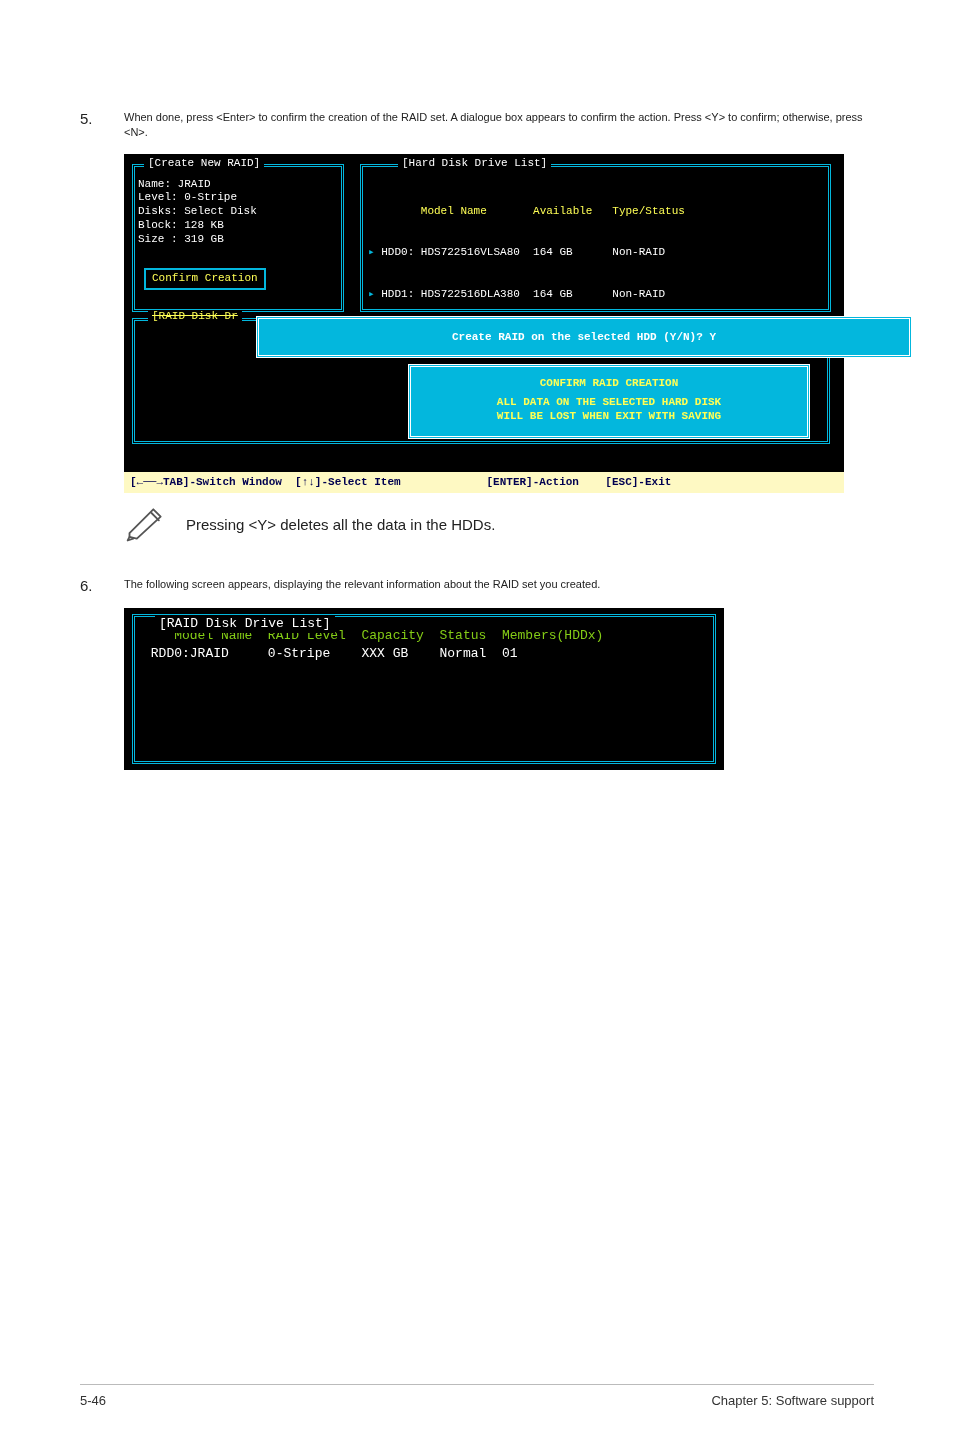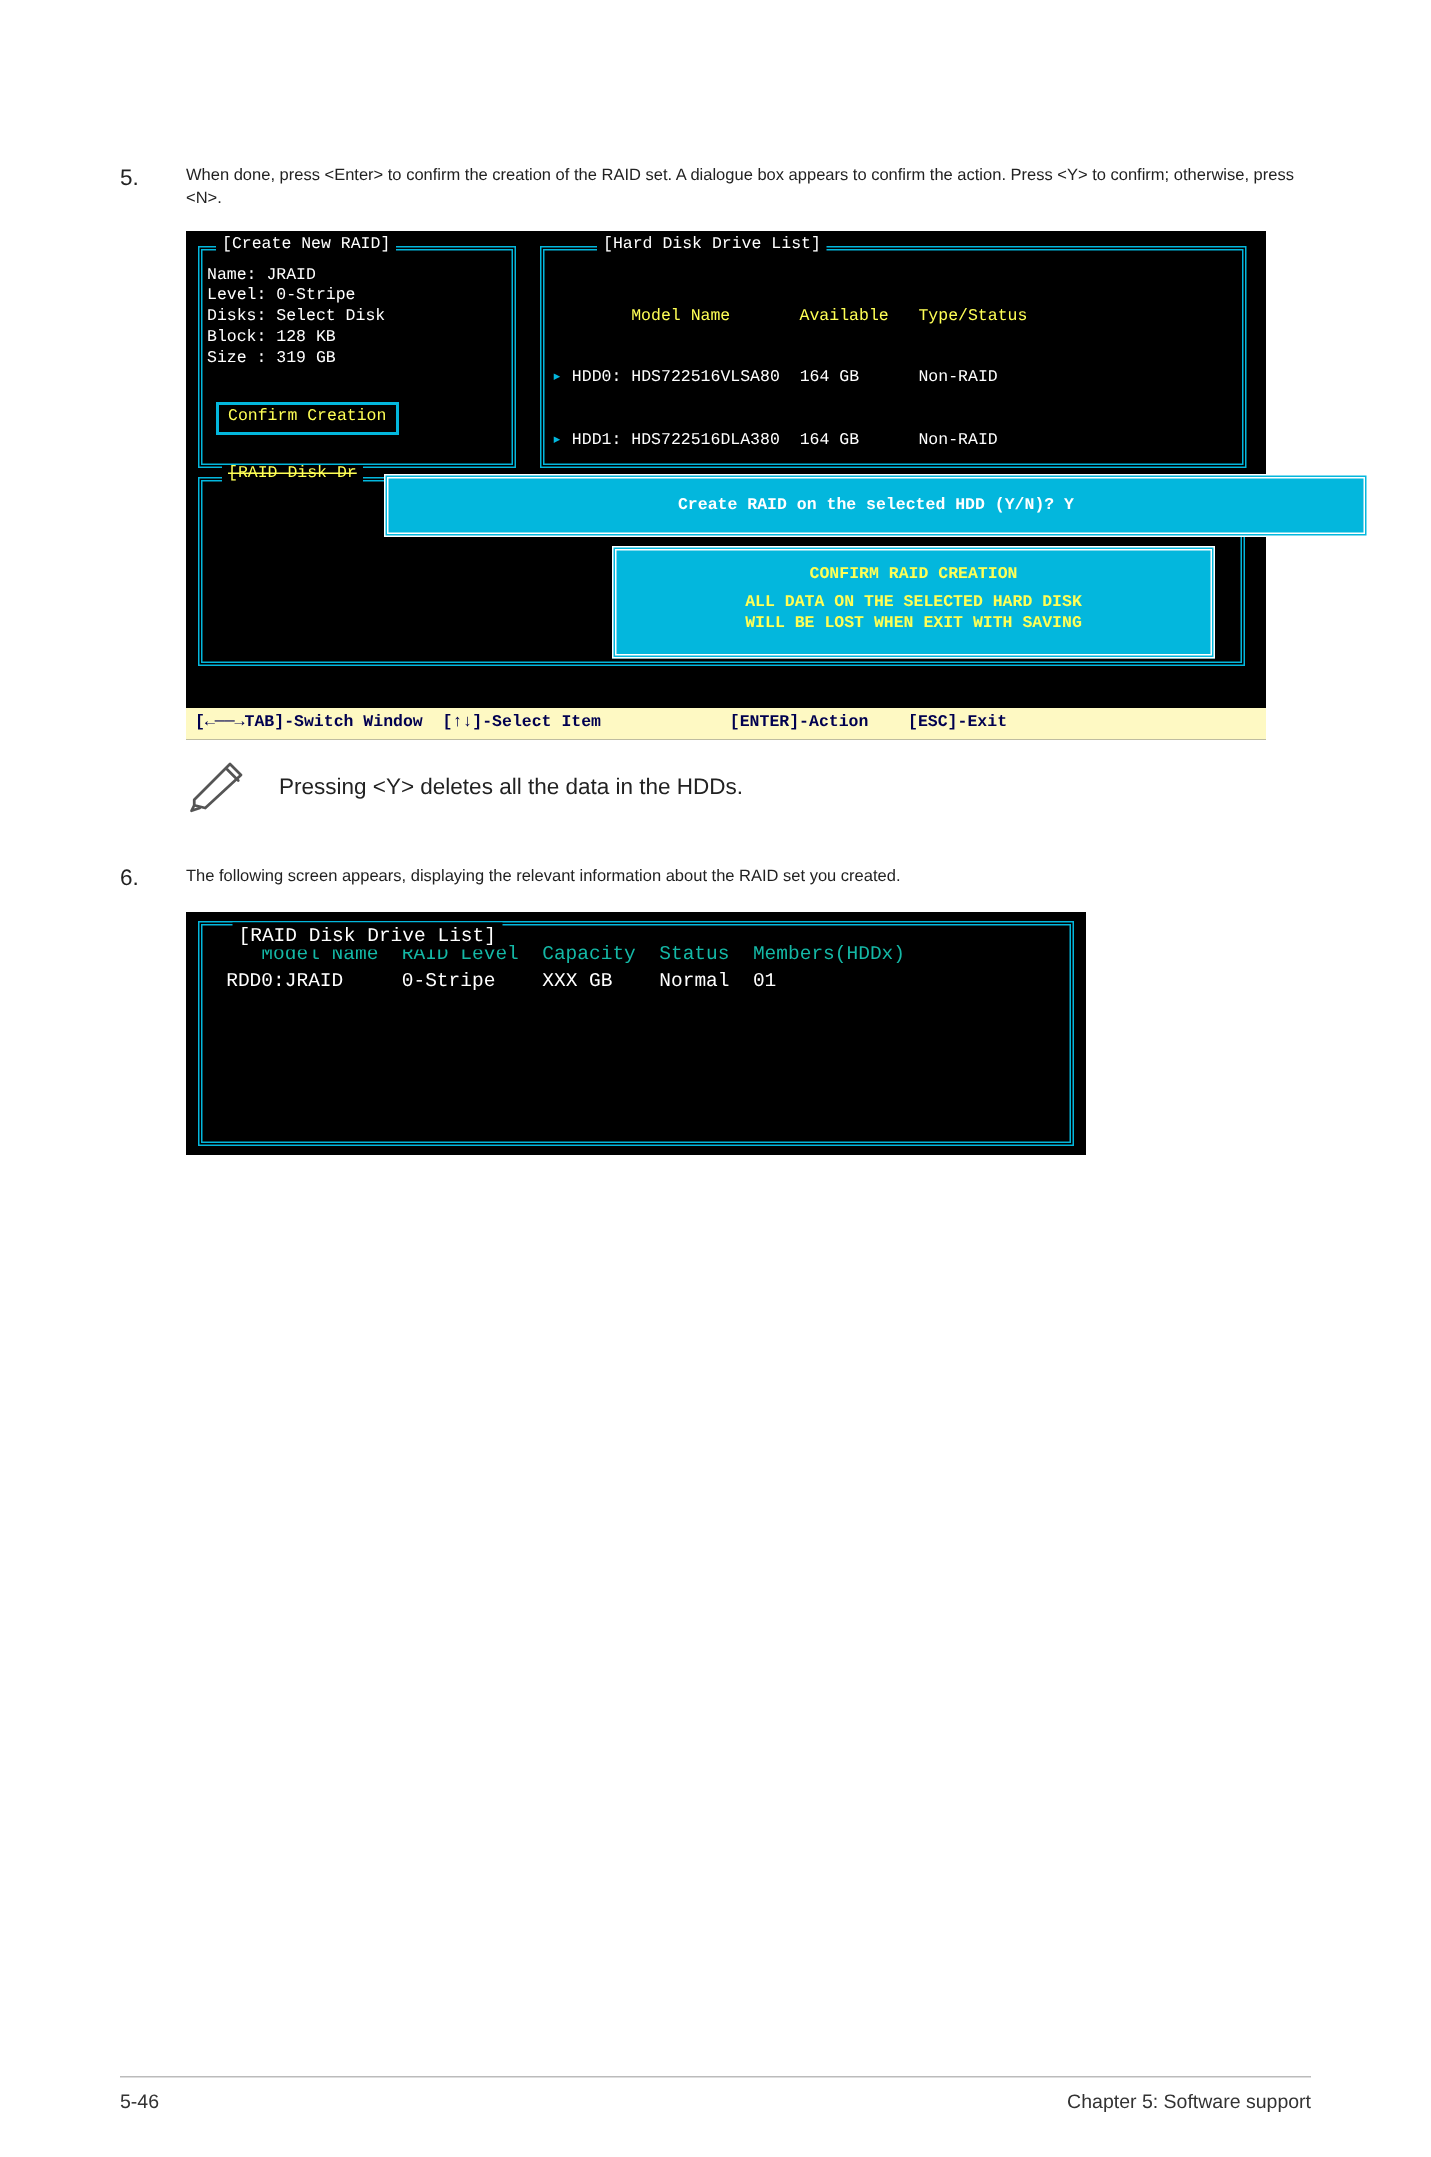--- a/index.html
+++ b/index.html
@@ -213,21 +213,21 @@
   .b2-title {
     position: absolute;
     top: -2px;
     left: 20px;
     background: #000;
     padding: 0 4px;
     color: #fff;
     white-space: nowrap;
   }
   .b2-headers {
-    color: #14b8a6;
+    color: #84cc16;
     white-space: pre;
     margin-top: 6px;
   }
   .b2-row {
     white-space: pre;
     color: #fff;
   }
 
   
   .footer {

